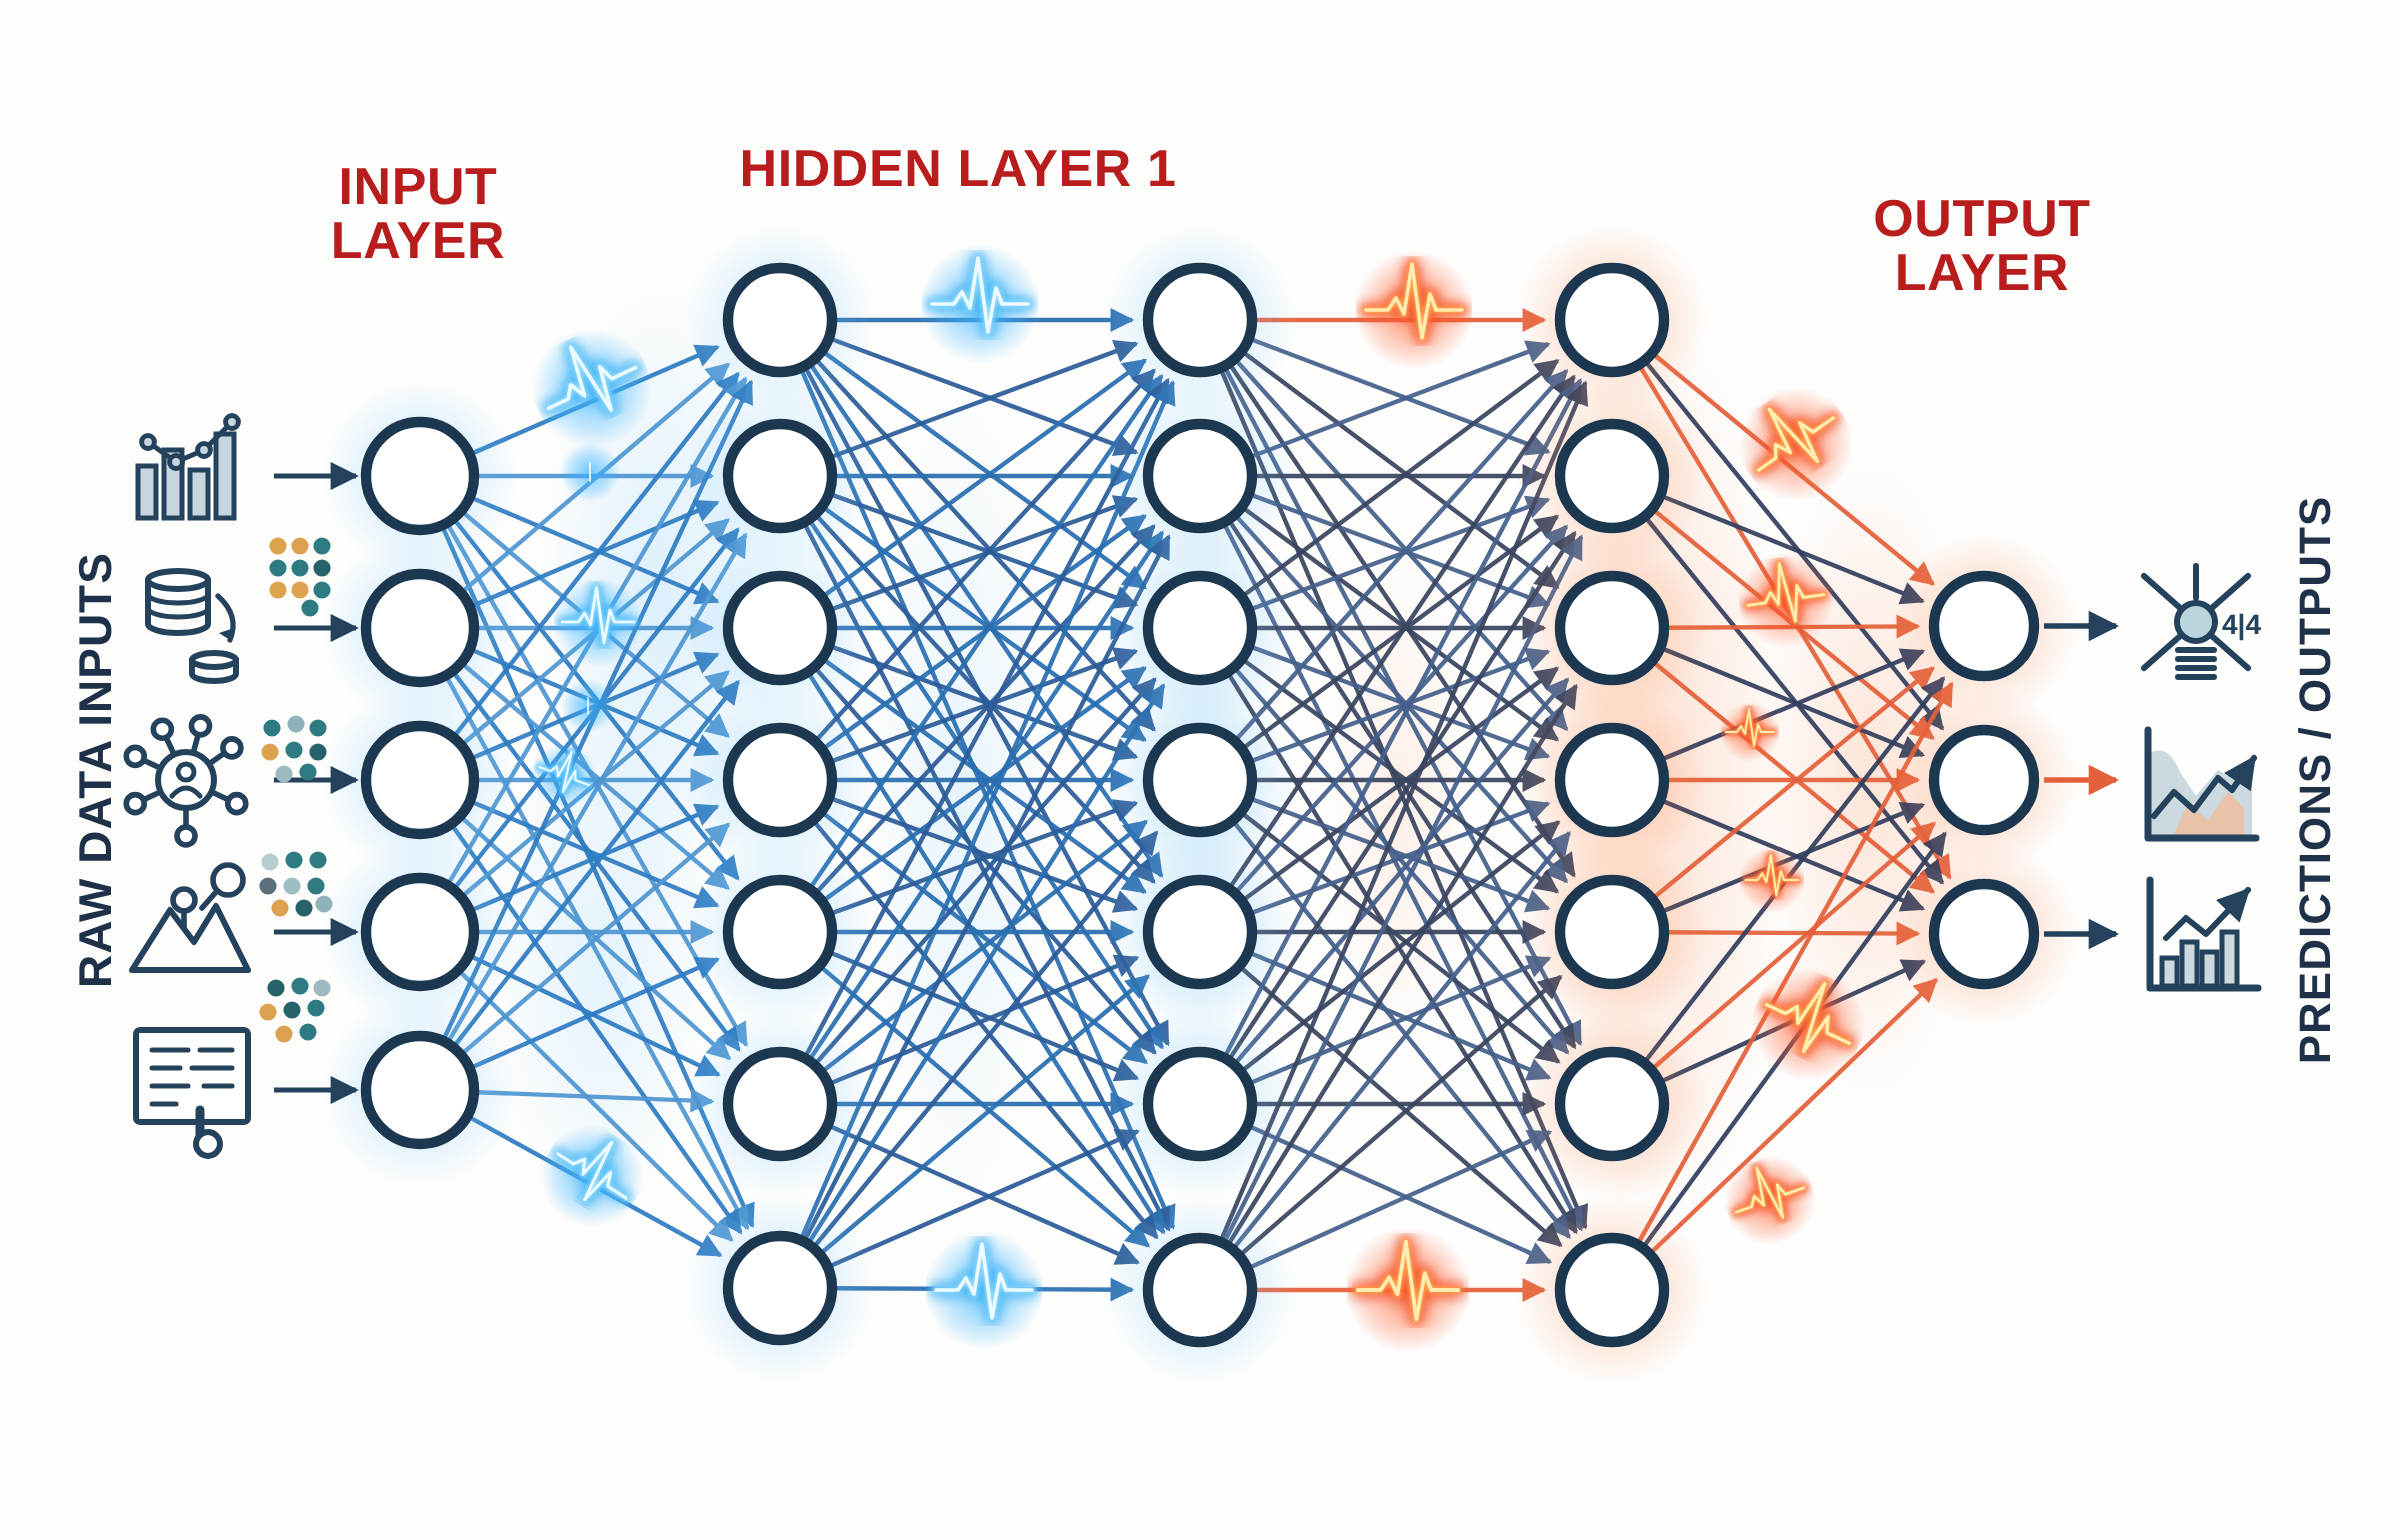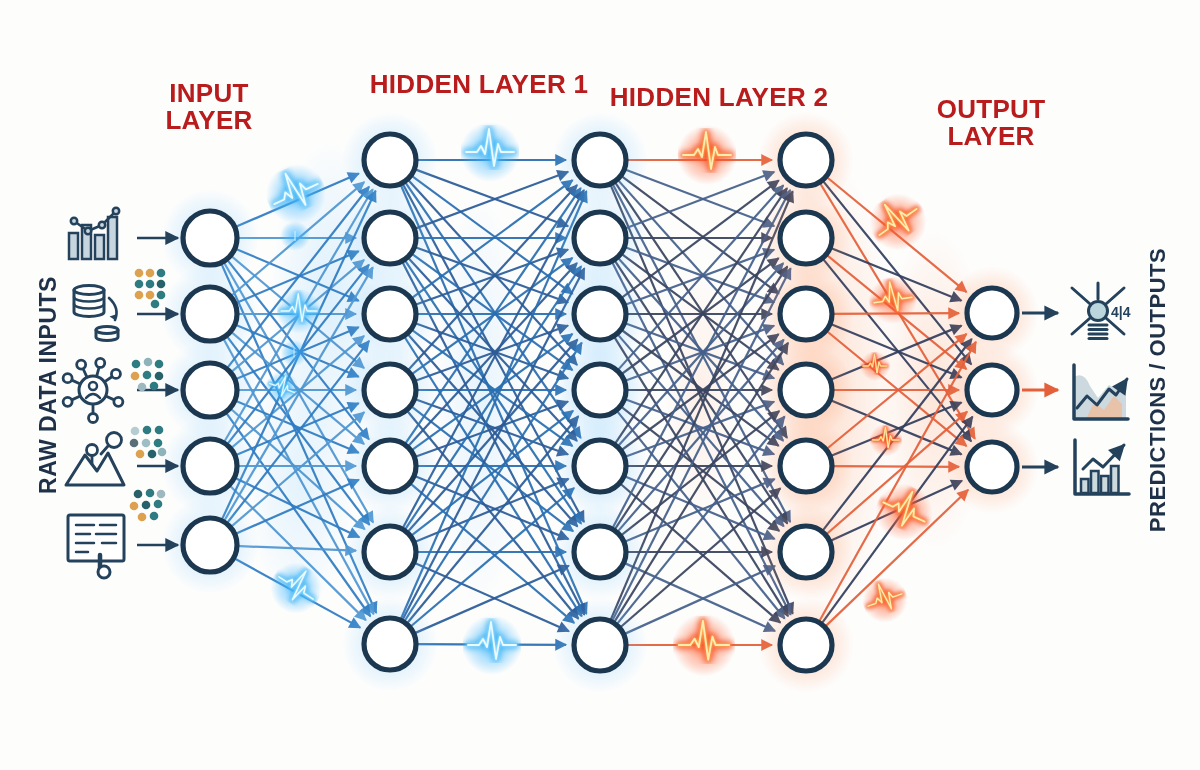--- a/index.html
+++ b/index.html
@@ -529,23 +529,20 @@
       </g>
     </svg>
 
   <div class="layer-label" style="left:209px;top:80px">
     <div>INPUT</div>
     <div>LAYER</div>
   </div>
   <div class="layer-label" style="left:479px;top:71px">
     <div>HIDDEN LAYER 1</div>
   </div>
-  <div class="layer-label" style="left:719px;top:84px">
-    <div>HIDDEN LAYER 2</div>
-  </div>
   <div class="layer-label" style="left:991px;top:96px">
     <div>OUTPUT</div>
     <div>LAYER</div>
   </div>
 
   <div class="vlabel vlabel-left">RAW DATA INPUTS</div>
   <div class="vlabel vlabel-right">PREDICTIONS / OUTPUTS</div>
 </div>
 
 </body></html>

